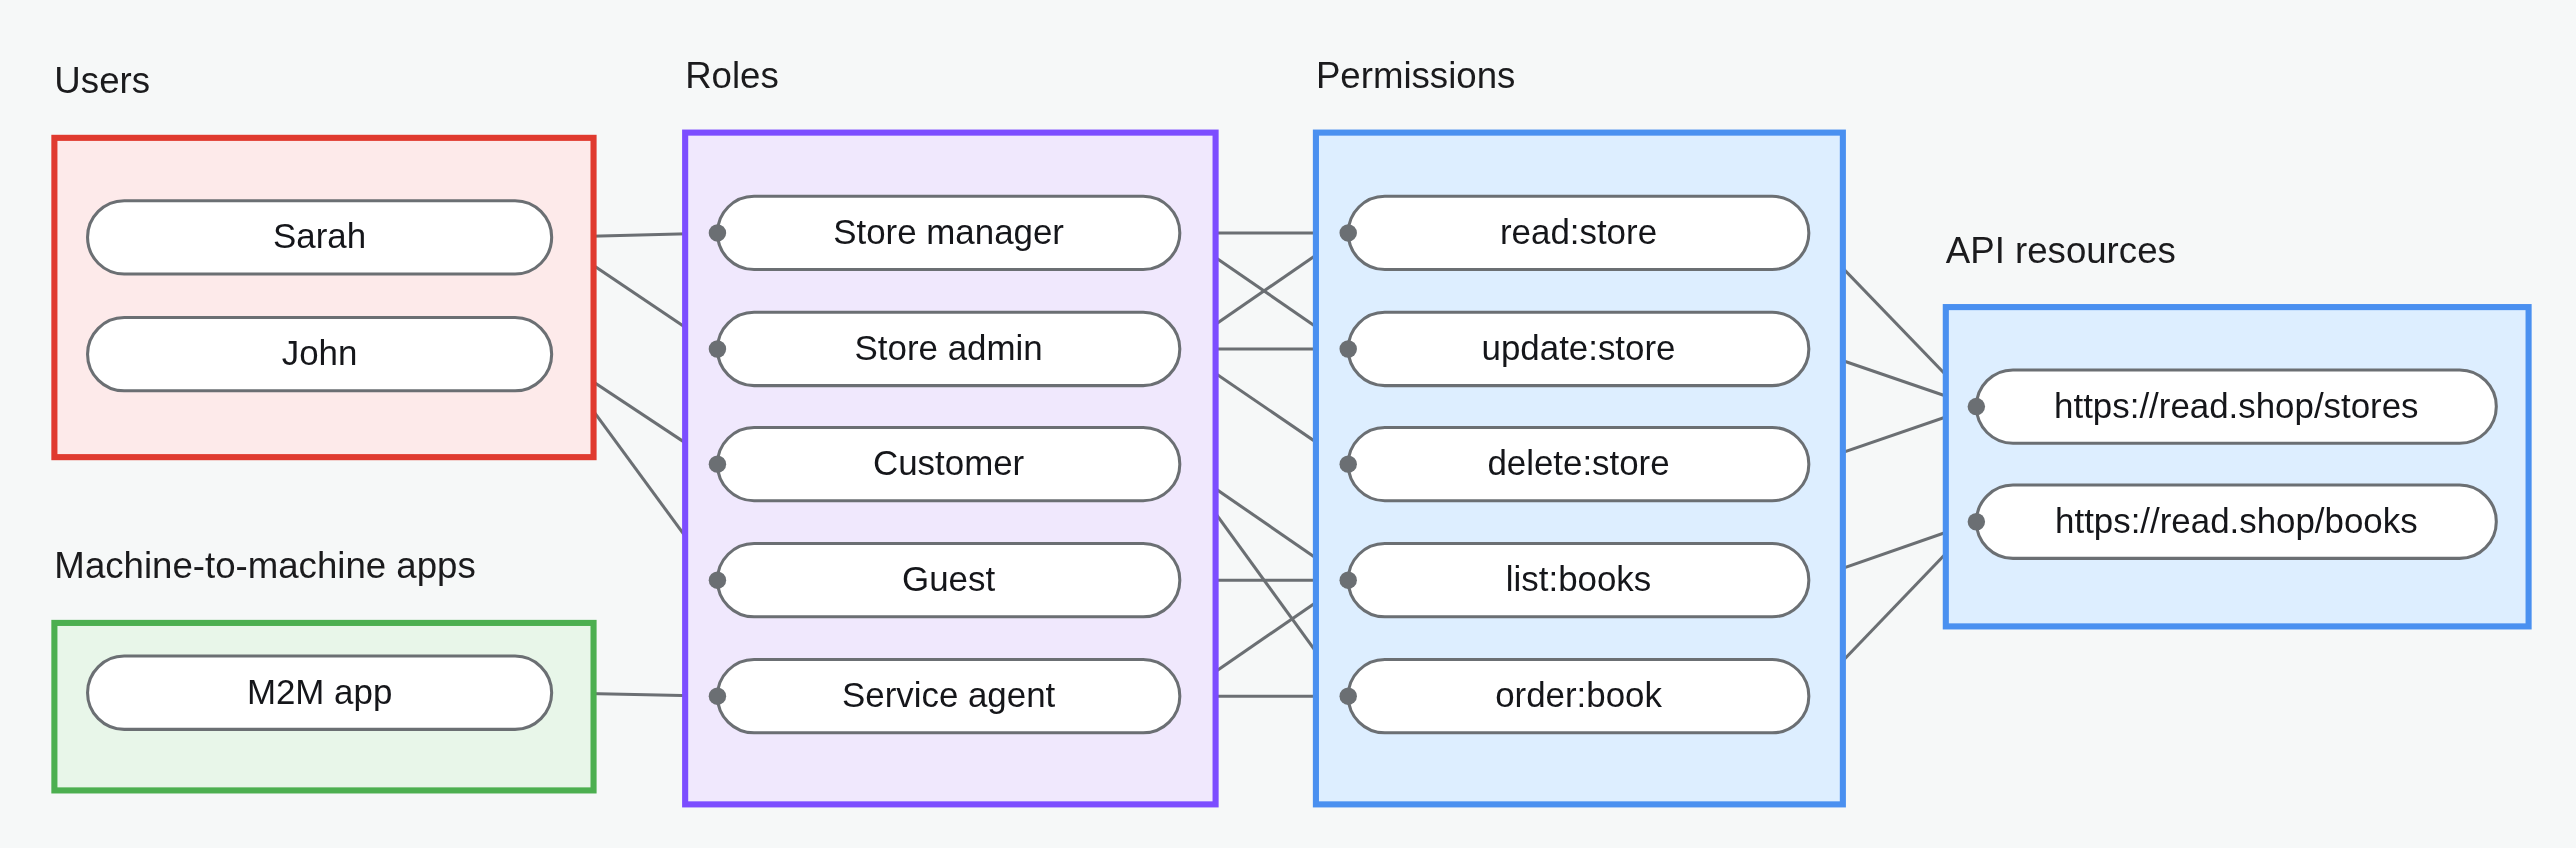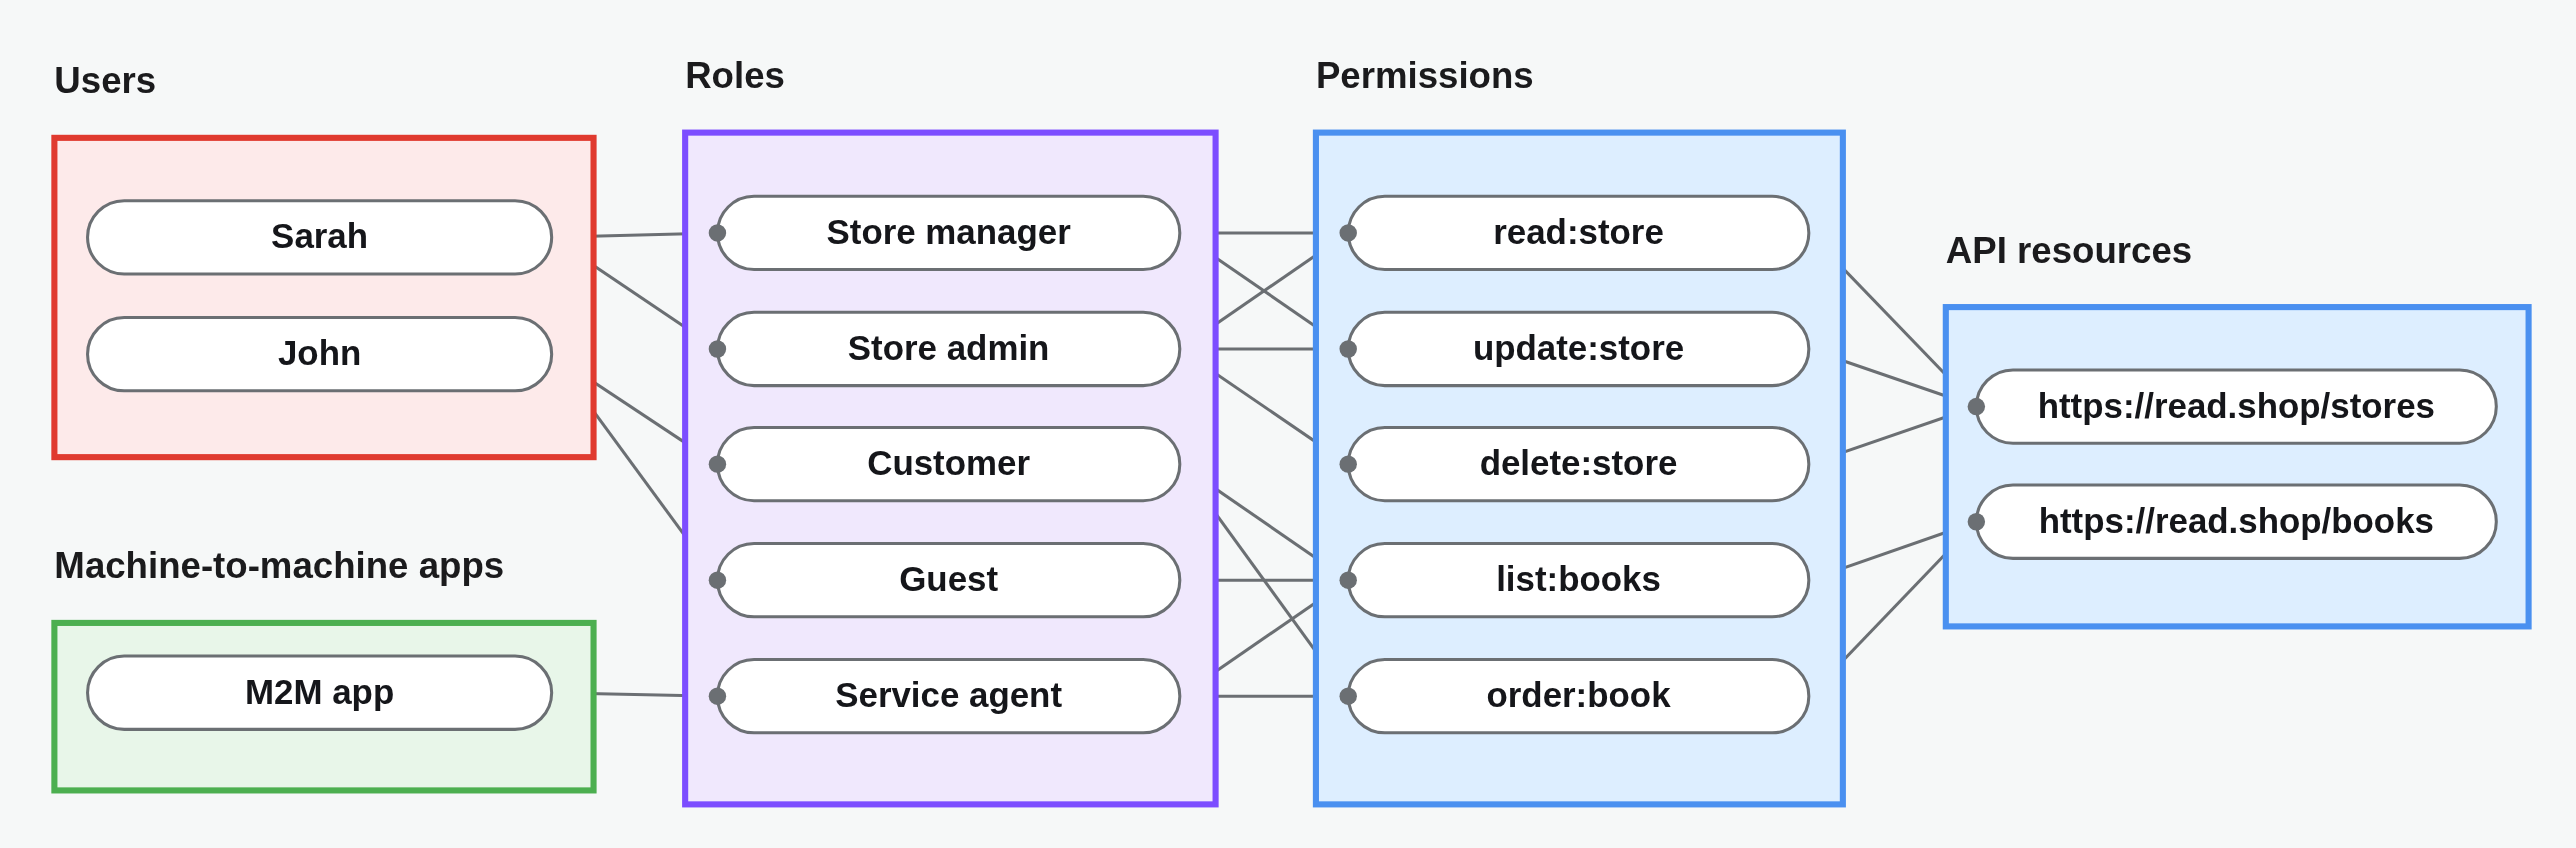--- a/index.html
+++ b/index.html
@@ -7,21 +7,20 @@
     padding: 0;
     background: #f6f8f8;
   }
   #stage {
     position: relative;
     width: 2576px;
     height: 848px;
     background: #f6f8f8;
     font-family: "Liberation Sans", sans-serif;
     overflow: hidden;
-    font-weight: bold;
   }
   svg.diagram {
     position: absolute;
     inset: 0;
     width: 2576px;
     height: 848px;
   }
   .group-title {
     font-size: 42px;
     fill: #1b1b1d;

